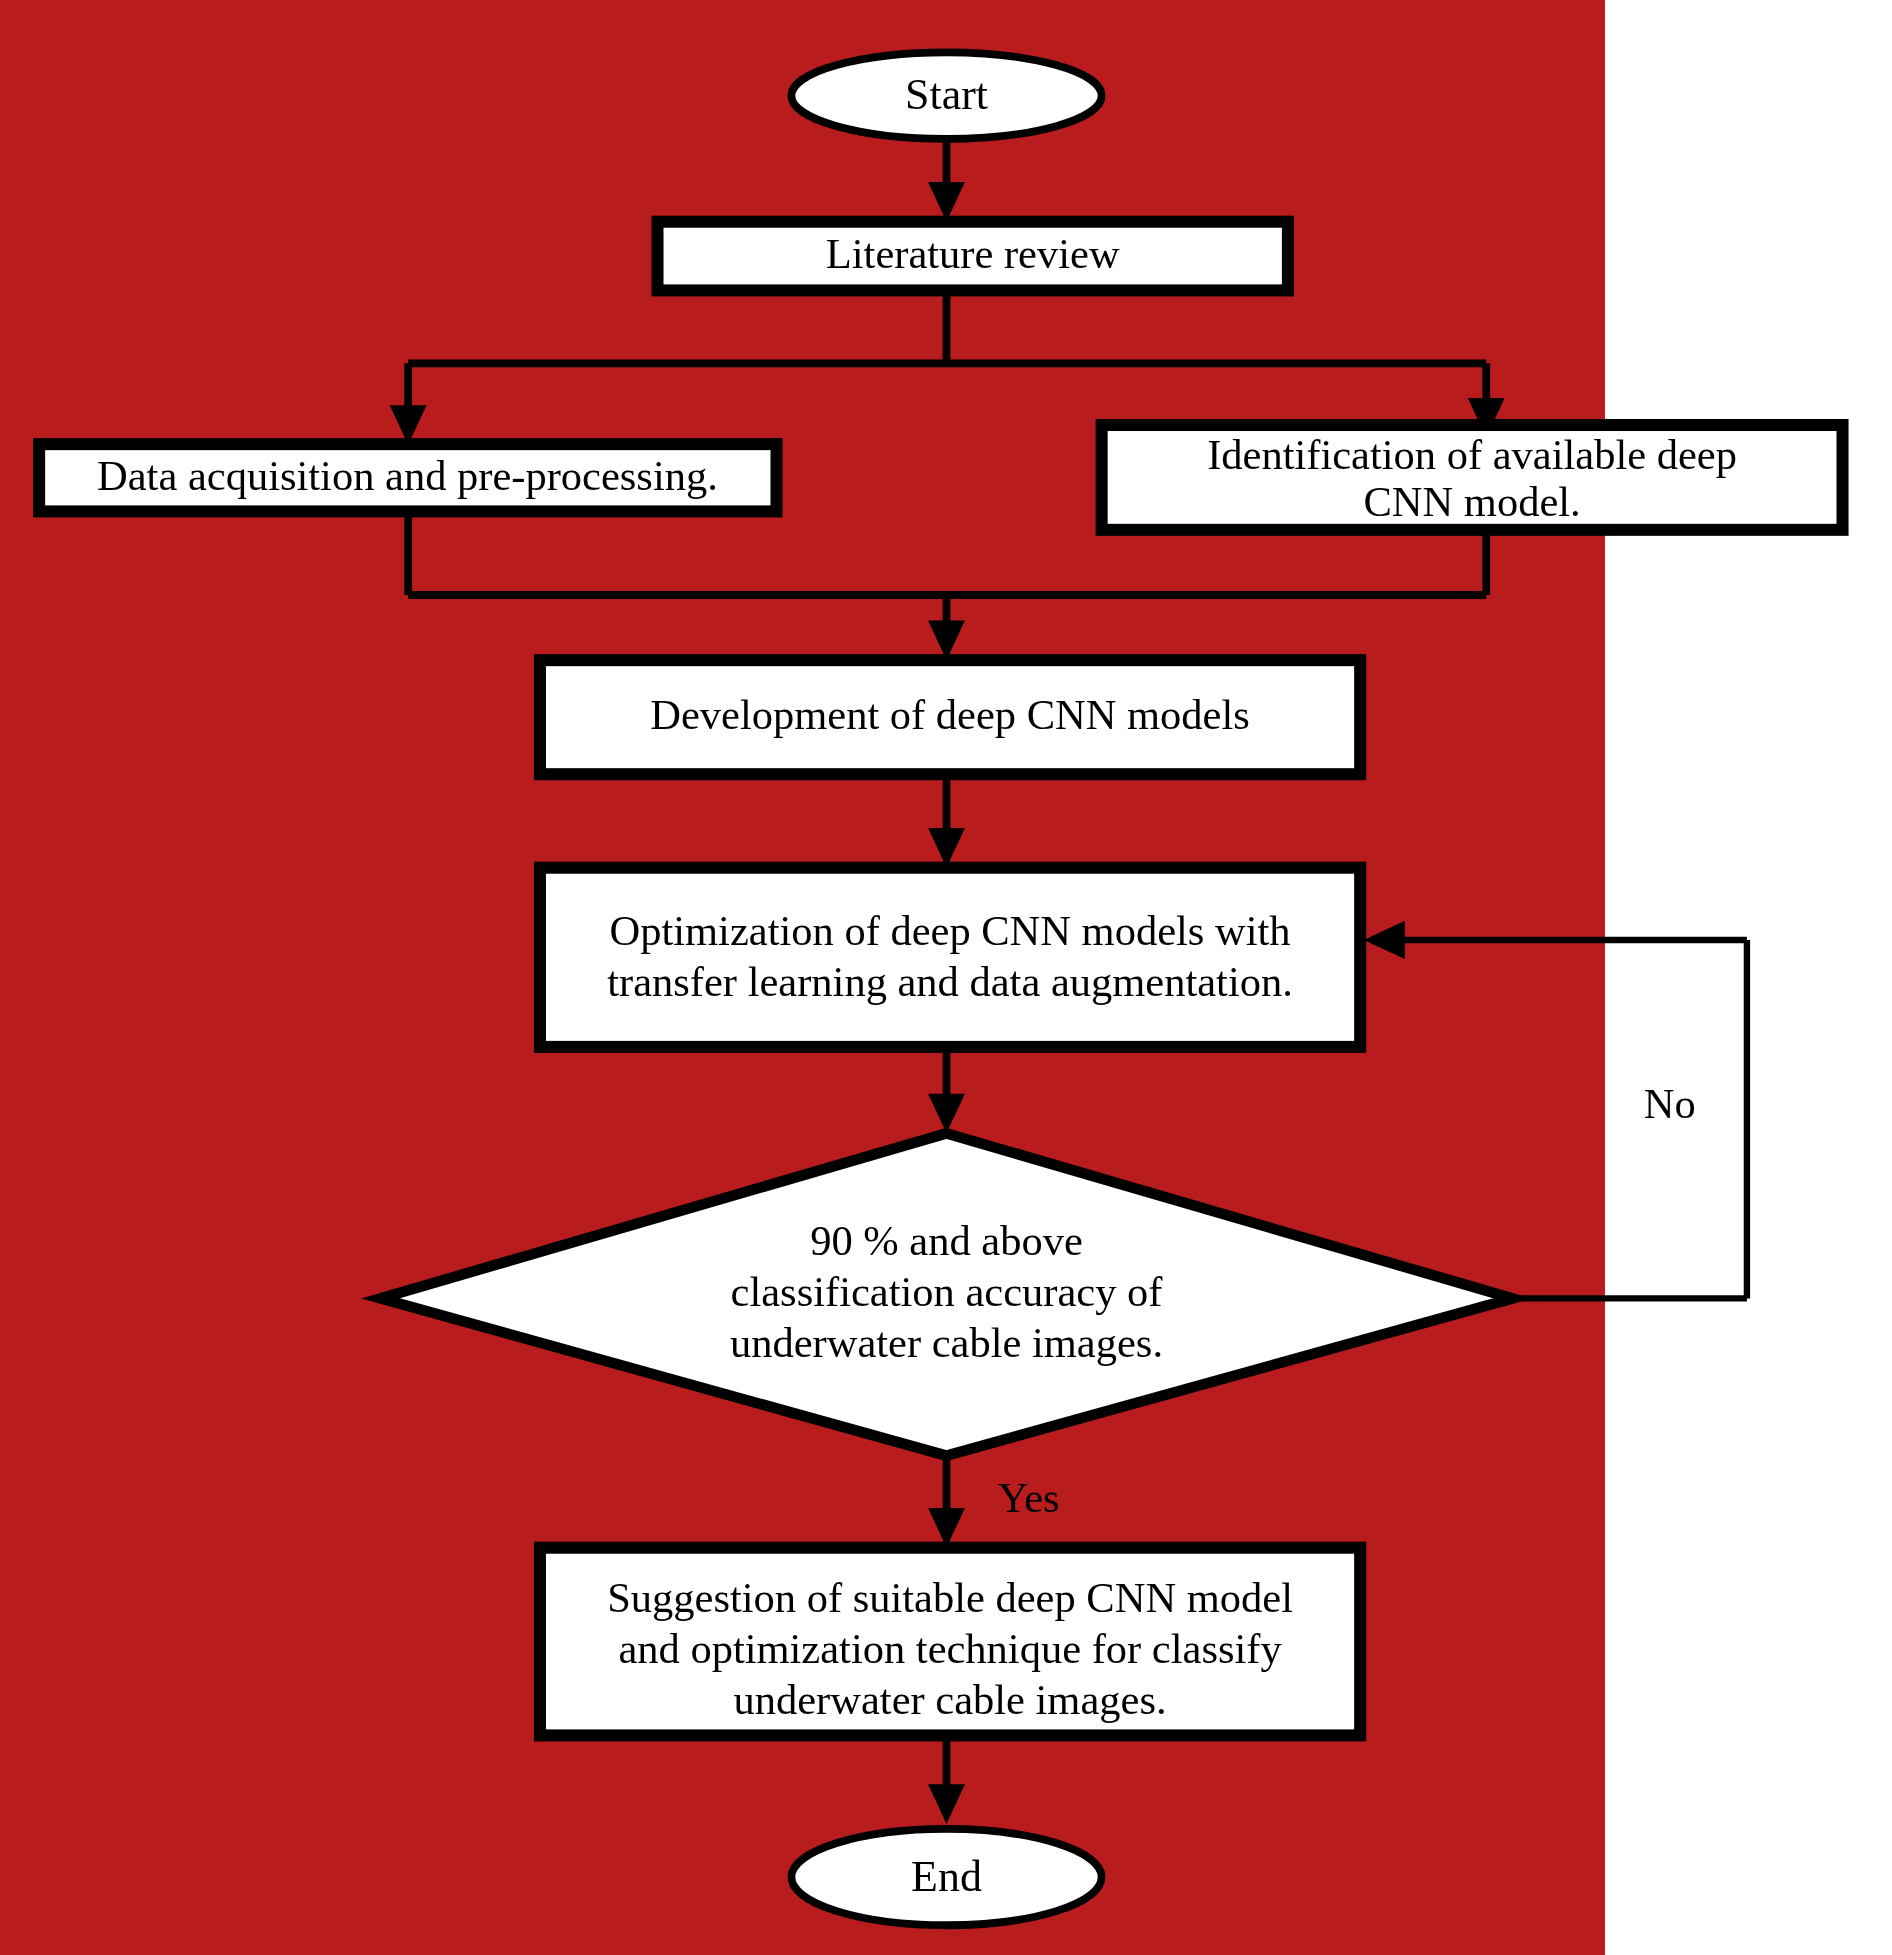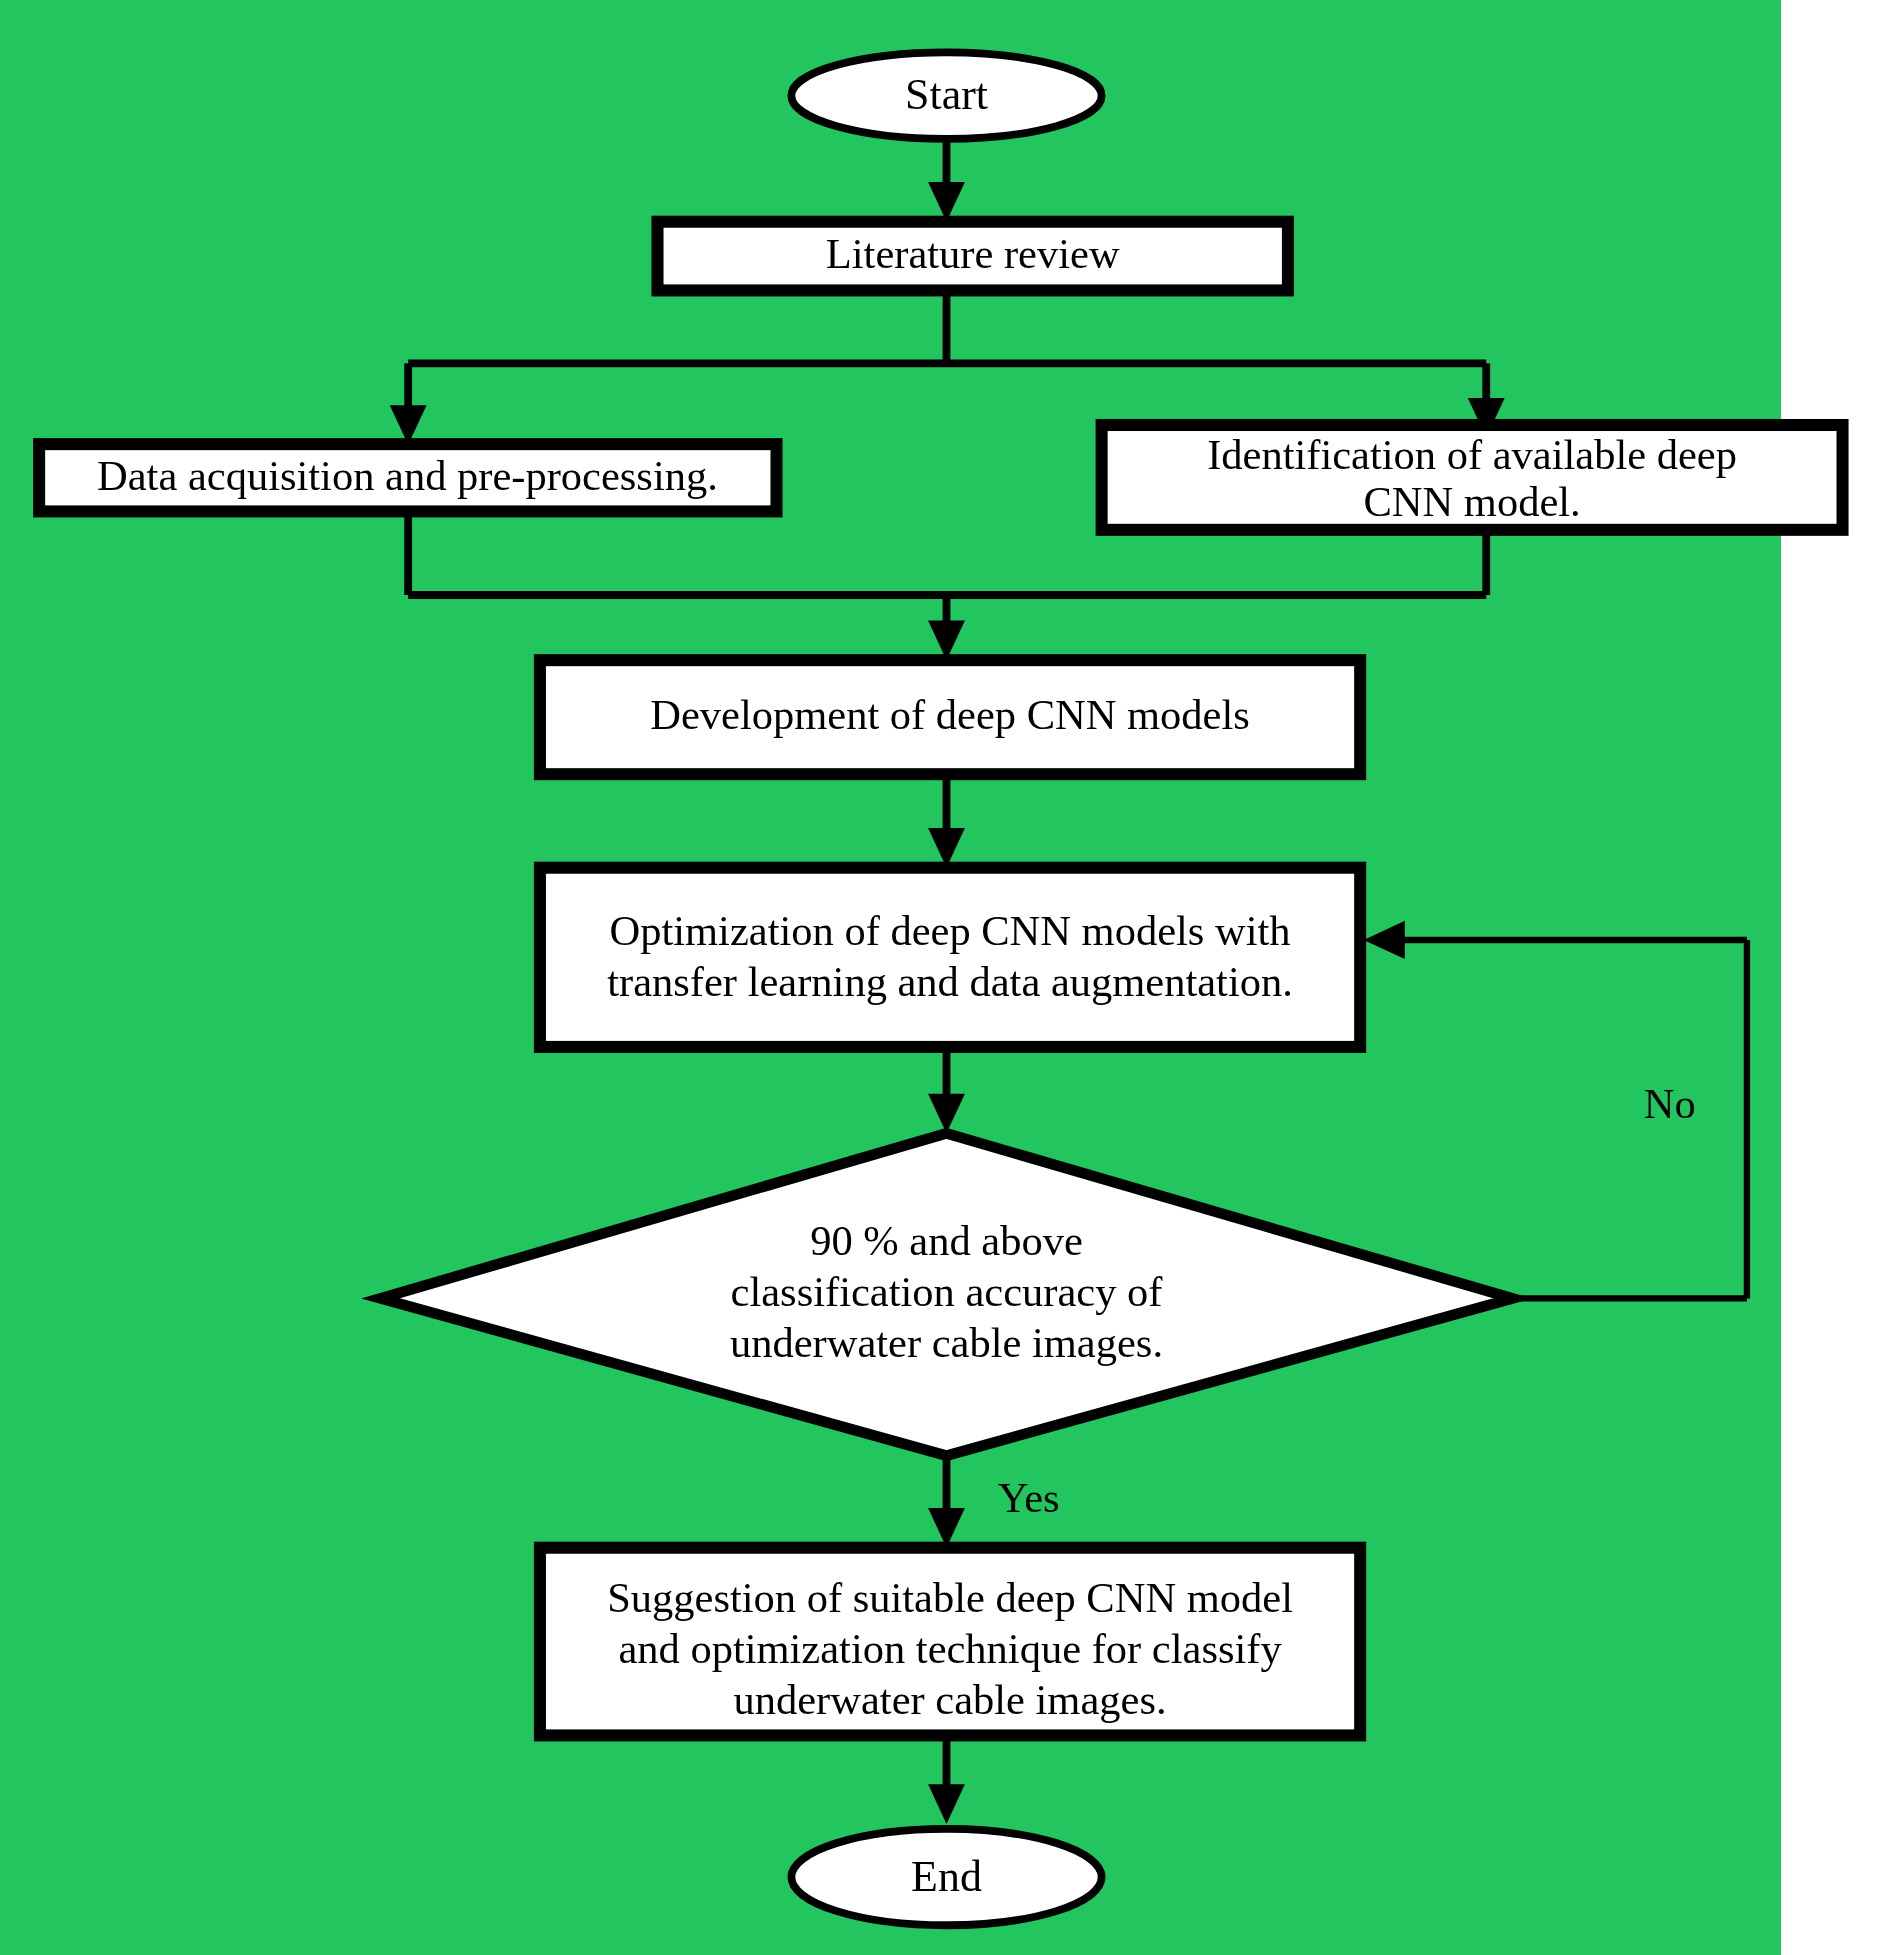--- a/index.html
+++ b/index.html
@@ -8,23 +8,23 @@
     background: #ffffff;
   }
   body {
     width: 1893px;
     height: 1955px;
     font-family: "Liberation Serif", "DejaVu Serif", serif;
     overflow: hidden;
   }
   #flowchart-root {
     position: relative;
-    width: 1781px;
+    width: 1605px;
     height: 1955px;
-    background: #22c55e;
+    background: #b91c1c;
   }
   svg.flow-canvas {
     display: block;
     width: 1893px;
     height: 1955px;
   }
   .node-shape {
     fill: #ffffff;
     stroke: #000000;
   }

